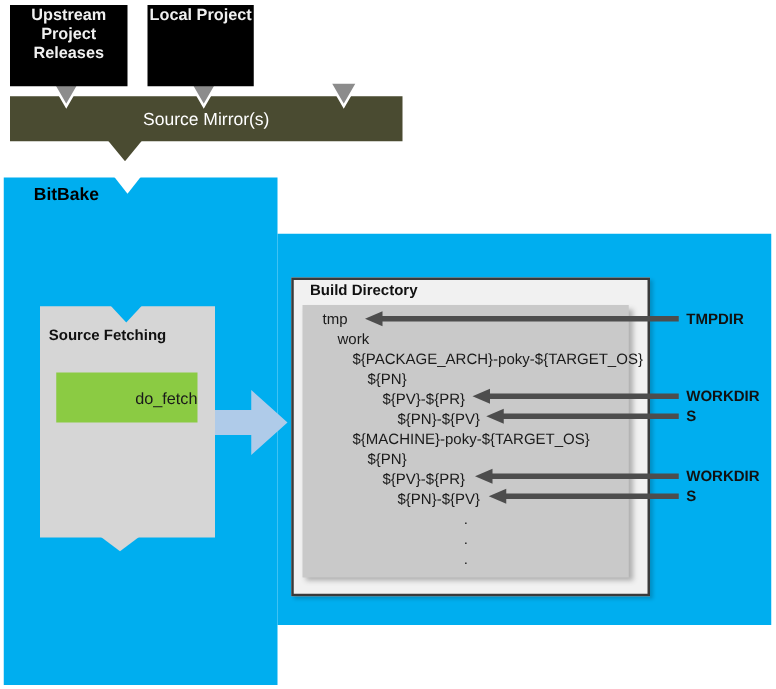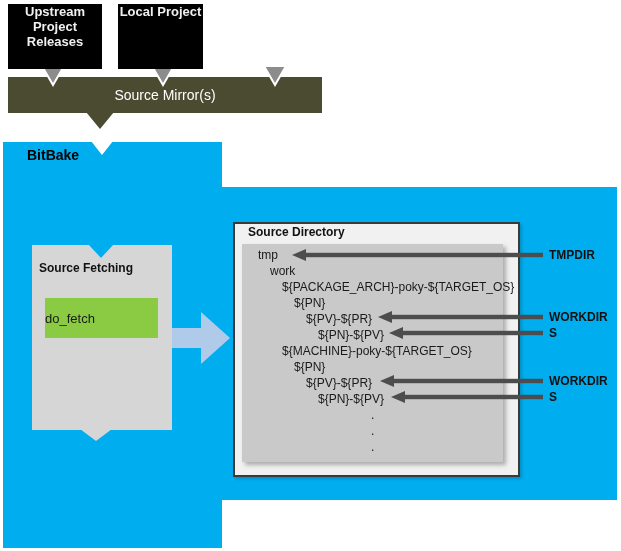--- a/index.html
+++ b/index.html
@@ -27,21 +27,21 @@
   
   #blue-a{left:3px;top:142px;width:219px;height:406px;background:#00AEEF;}
   #blue-b{left:222px;top:187px;width:395px;height:313px;background:#00AEEF;}
   #bitbake-label{left:13px;top:147px;font-size:14px;font-weight:bold;color:#000;padding-left:14px;}
 
   
   #sf-box{left:32px;top:245px;width:140px;height:185px;background:#D6D6D6;}
   #sf-title{left:39px;top:261px;font-size:12px;font-weight:bold;color:#111;}
   .task-box{
     left:45px;width:113px;height:40px;background:#8BCB43;color:#1a1a1a;font-size:13px;
-    display:flex;align-items:center;justify-content:flex-start;
+    display:flex;align-items:center;justify-content:flex-end;
   }
   #task-fetch{top:298px;}
   #task-unpack{top:356px;}
 
   
   #build-box{
     left:233px;top:222px;width:287px;height:255px;background:#F1F1F1;
     border:2px solid #3A3A3A;box-sizing:border-box;box-shadow:2px 2px 3px rgba(0,0,0,0.18);
   }
   #build-title{left:248px;top:225px;font-size:12px;font-weight:bold;color:#111;}
@@ -92,21 +92,21 @@
 
   <div class="abs" id="bitbake-label">BitBake</div>
 
   <div class="abs" id="sf-box"></div>
   <div class="abs" id="sf-title">Source Fetching</div>
   <div class="abs task-box" id="task-fetch">
     <span>do_fetch</span>
   </div>
 
   <div class="abs" id="build-box"></div>
-  <div class="abs" id="build-title">Source Directory</div>
+  <div class="abs" id="build-title">Build Directory</div>
   <div class="abs" id="build-panel"></div>
 
   <div class="tree-row r0">tmp</div>
   <div class="tree-row r1">work</div>
   <div class="tree-row r2">${PACKAGE_ARCH}-poky-${TARGET_OS}</div>
   <div class="tree-row r3">${PN}</div>
   <div class="tree-row r4">${PV}-${PR}</div>
   <div class="tree-row r5">${PN}-${PV}</div>
   <div class="tree-row r6">${MACHINE}-poky-${TARGET_OS}</div>
   <div class="tree-row r7">${PN}</div>

